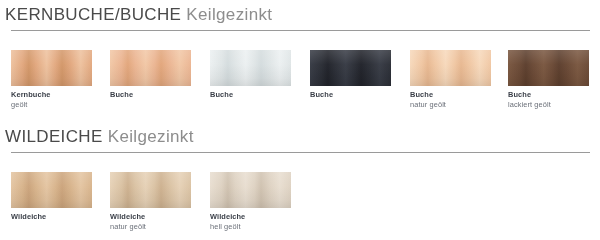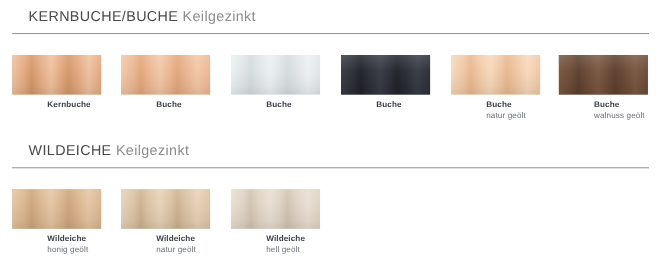--- a/index.html
+++ b/index.html
@@ -22,23 +22,23 @@
   .section {
     position: absolute;
     left: 0;
     width: 600px;
   }
   #section-0 { top: 0px; }
   #section-1 { top: 122px; }
 
   .section-title {
     position: absolute;
-    left: 26px;
+    left: 5px;
     top: 8px;
-    font-size: 13px;
+    font-size: 17px;
     letter-spacing: 0.35px;
     white-space: nowrap;
     line-height: 14px;
   }
   .title-main {
     color: #4a4a4a;
     font-weight: 400;
   }
   .title-sub {
     color: #8d8d8d;
@@ -73,21 +73,20 @@
   .grain {
     position: absolute;
     left: 0;
     top: 0;
     right: 0;
     bottom: 0;
   }
   .swatch-label {
     margin-top: 4px;
     line-height: 9.5px;
-    margin-left: 32px;
   }
   .label-name {
     display: block;
     font-size: 7.4px;
     font-weight: bold;
     color: #3a3f48;
     letter-spacing: 0.1px;
     white-space: nowrap;
   }
   .label-finish {
@@ -111,20 +110,21 @@
     </div>
     <div class="section-rule"></div>
     <div class="swatch-grid">
         <div class="swatch-cell" style="left: 11px;">
           <div class="swatch-chip" style="background: rgb(226, 168, 127);">
             <div class="grain" style="background: linear-gradient(90deg, rgb(240, 198, 164) 0%, rgb(226, 168, 127) 14%, rgb(208, 148, 101) 22%, rgb(226, 168, 127) 31%, rgb(240, 198, 164) 44%, rgb(226, 168, 127) 55%, rgb(208, 148, 101) 63%, rgb(226, 168, 127) 74%, rgb(240, 198, 164) 86%, rgb(226, 168, 127) 100%); opacity: 0.85;"></div>
             <div class="grain" style="background: linear-gradient(rgba(255, 255, 255, 0.14) 0%, rgba(255, 255, 255, 0.02) 40%, rgba(0, 0, 0, 0.04) 78%, rgba(0, 0, 0, 0.09) 100%);"></div>
           </div>
           <div class="swatch-label">
             <span class="label-name">Kernbuche</span>
+            <span class="label-finish">geölt</span>
           </div>
         </div>
         <div class="swatch-cell" style="left: 110px;">
           <div class="swatch-chip" style="background: rgb(235, 181, 146);">
             <div class="grain" style="background: linear-gradient(90deg, rgb(243, 203, 170) 0%, rgb(235, 181, 146) 14%, rgb(224, 163, 119) 22%, rgb(235, 181, 146) 31%, rgb(243, 203, 170) 44%, rgb(235, 181, 146) 55%, rgb(224, 163, 119) 63%, rgb(235, 181, 146) 74%, rgb(243, 203, 170) 86%, rgb(235, 181, 146) 100%); opacity: 0.85;"></div>
             <div class="grain" style="background: linear-gradient(rgba(255, 255, 255, 0.14) 0%, rgba(255, 255, 255, 0.02) 40%, rgba(0, 0, 0, 0.04) 78%, rgba(0, 0, 0, 0.09) 100%);"></div>
           </div>
           <div class="swatch-label">
             <span class="label-name">Buche</span>
           </div>
@@ -157,41 +157,40 @@
             <span class="label-finish">natur geölt</span>
           </div>
         </div>
         <div class="swatch-cell" style="left: 508px;">
           <div class="swatch-chip" style="background: rgb(107, 74, 54);">
             <div class="grain" style="background: linear-gradient(90deg, rgb(125, 90, 67) 0%, rgb(107, 74, 54) 14%, rgb(90, 61, 44) 22%, rgb(107, 74, 54) 31%, rgb(125, 90, 67) 44%, rgb(107, 74, 54) 55%, rgb(90, 61, 44) 63%, rgb(107, 74, 54) 74%, rgb(125, 90, 67) 86%, rgb(107, 74, 54) 100%); opacity: 0.85;"></div>
             <div class="grain" style="background: linear-gradient(rgba(255, 255, 255, 0.14) 0%, rgba(255, 255, 255, 0.02) 40%, rgba(0, 0, 0, 0.04) 78%, rgba(0, 0, 0, 0.09) 100%);"></div>
           </div>
           <div class="swatch-label">
             <span class="label-name">Buche</span>
-            <span class="label-finish">walnuss geölt</span>
+            <span class="label-finish">lackiert geölt</span>
           </div>
         </div>
       </div>
   </div>
 
   <div class="section" id="section-1">
     <div class="section-title">
       <span class="title-main">WILDEICHE</span>
       <span class="title-sub">Keilgezinkt</span>
     </div>
     <div class="section-rule"></div>
     <div class="swatch-grid">
         <div class="swatch-cell" style="left: 11px;">
           <div class="swatch-chip" style="background: rgb(216, 180, 140);">
             <div class="grain" style="background: linear-gradient(90deg, rgb(230, 200, 166) 0%, rgb(216, 180, 140) 14%, rgb(201, 161, 121) 22%, rgb(216, 180, 140) 31%, rgb(230, 200, 166) 44%, rgb(216, 180, 140) 55%, rgb(201, 161, 121) 63%, rgb(216, 180, 140) 74%, rgb(230, 200, 166) 86%, rgb(216, 180, 140) 100%); opacity: 0.85;"></div>
             <div class="grain" style="background: linear-gradient(rgba(255, 255, 255, 0.14) 0%, rgba(255, 255, 255, 0.02) 40%, rgba(0, 0, 0, 0.04) 78%, rgba(0, 0, 0, 0.09) 100%);"></div>
           </div>
           <div class="swatch-label">
             <span class="label-name">Wildeiche</span>
-            <span class="label-finish">honig geölt</span>
           </div>
         </div>
         <div class="swatch-cell" style="left: 110px;">
           <div class="swatch-chip" style="background: rgb(218, 194, 163);">
             <div class="grain" style="background: linear-gradient(90deg, rgb(232, 212, 186) 0%, rgb(218, 194, 163) 14%, rgb(203, 174, 140) 22%, rgb(218, 194, 163) 31%, rgb(232, 212, 186) 44%, rgb(218, 194, 163) 55%, rgb(203, 174, 140) 63%, rgb(218, 194, 163) 74%, rgb(232, 212, 186) 86%, rgb(218, 194, 163) 100%); opacity: 0.85;"></div>
             <div class="grain" style="background: linear-gradient(rgba(255, 255, 255, 0.14) 0%, rgba(255, 255, 255, 0.02) 40%, rgba(0, 0, 0, 0.04) 78%, rgba(0, 0, 0, 0.09) 100%);"></div>
           </div>
           <div class="swatch-label">
             <span class="label-name">Wildeiche</span>
             <span class="label-finish">natur geölt</span>

